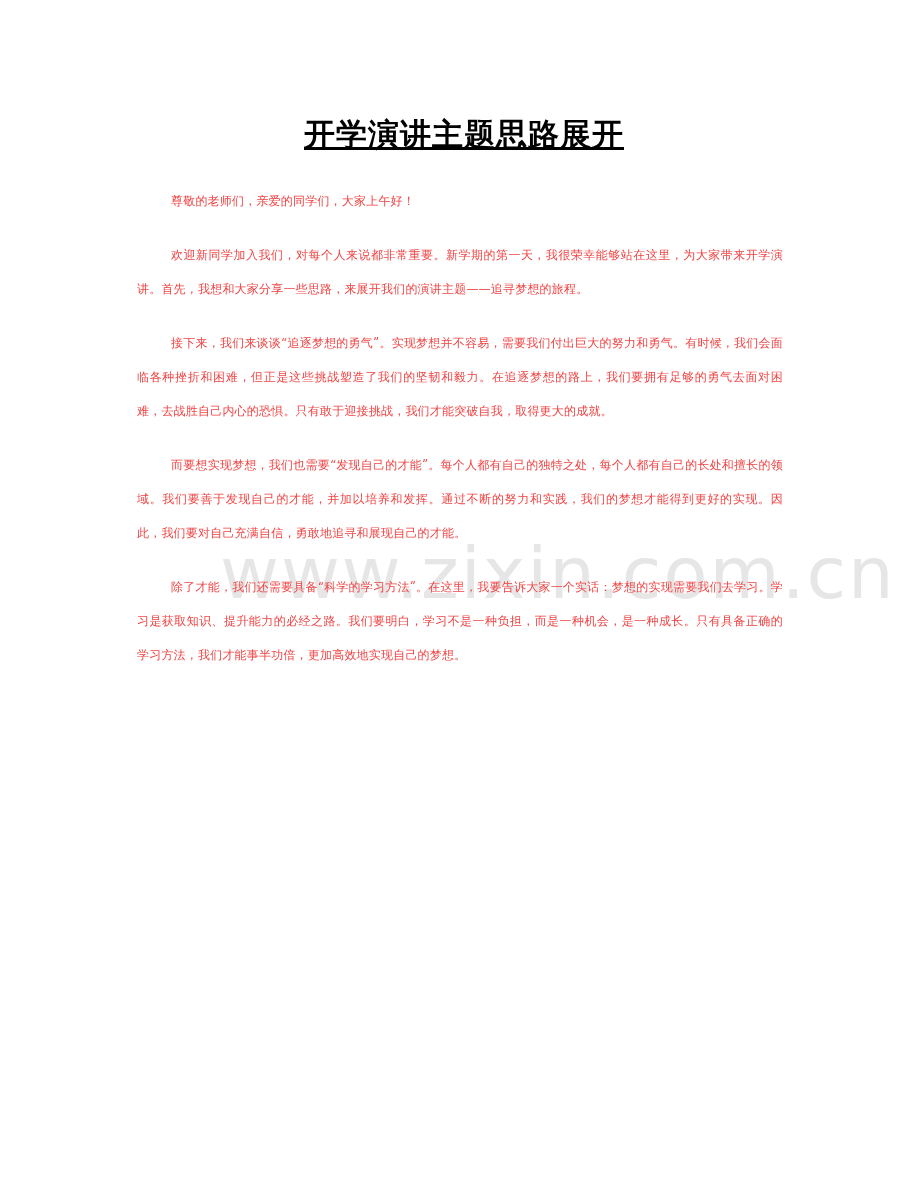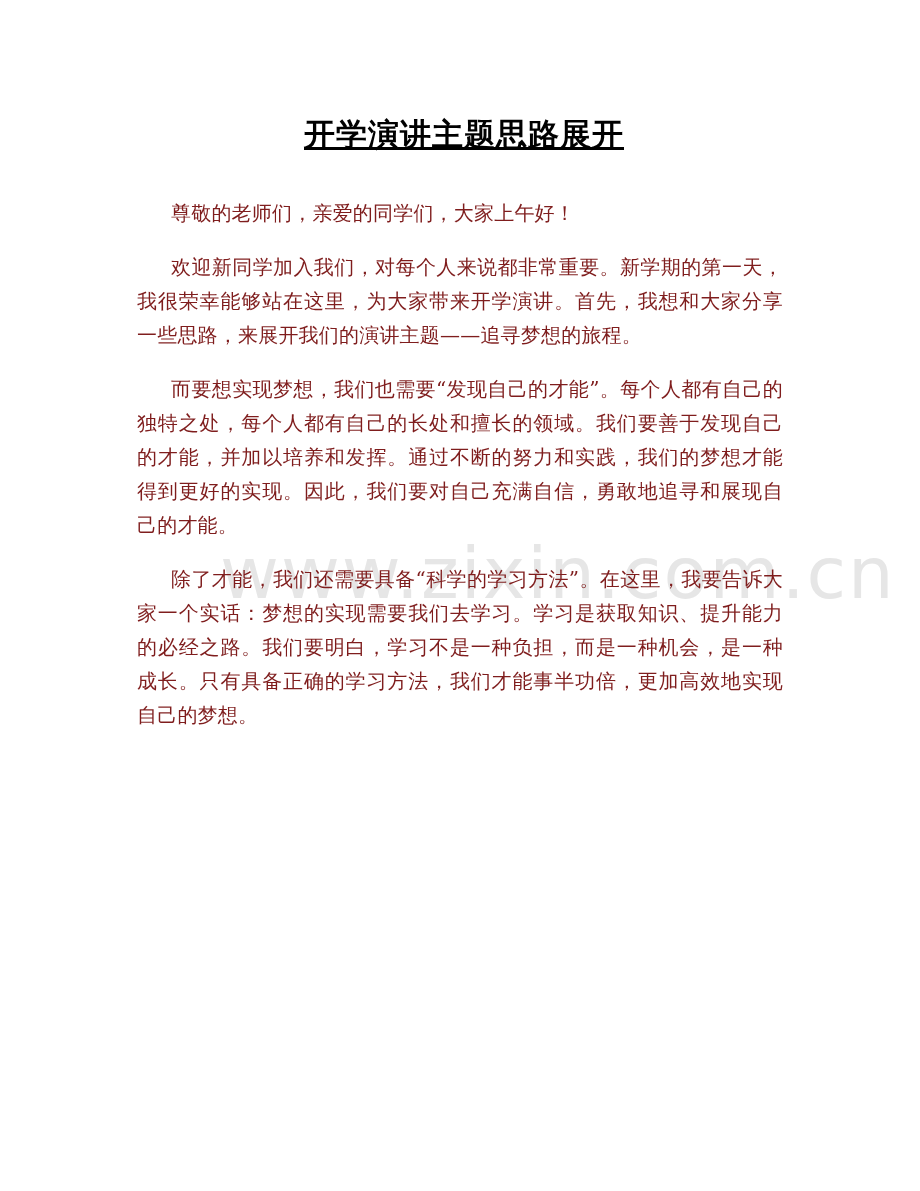--- a/index.html
+++ b/index.html
@@ -35,26 +35,26 @@
       color: #000000;
       letter-spacing: 1px;
     }
     .body-text {
       position: absolute;
       left: 137px;
       top: 184px;
       width: 646px;
     }
     .para {
-      margin: 12px 0 20px 0;
-      font-size: 20px;
+      margin: 0 0 20px 0;
+      font-size: 12px;
       line-height: 34px;
       text-indent: 34px;
       text-align: justify;
-      color: #7f1d1d;
+      color: #ef4444;
       letter-spacing: 0.2px;
     }
     .watermark {
       position: absolute;
       left: 220px;
       top: 533px;
       width: 520px;
       font-family: "DejaVu Sans", "Liberation Sans", sans-serif;
       font-size: 72px;
       line-height: 80px;
@@ -70,16 +70,17 @@
 <body>
 
 <div class="page">
   <div class="watermark">www.zixin.com.cn</div>
 
   <h1 class="title" style="margin:4px;text-decoration:underline;">开学演讲主题思路展开</h1>
 
   <div class="body-text">
     <p class="para">尊敬的老师们，亲爱的同学们，大家上午好！</p>
     <p class="para">欢迎新同学加入我们，对每个人来说都非常重要。新学期的第一天，我很荣幸能够站在这里，为大家带来开学演讲。首先，我想和大家分享一些思路，来展开我们的演讲主题——追寻梦想的旅程。</p>
+    <p class="para">接下来，我们来谈谈“追逐梦想的勇气”。实现梦想并不容易，需要我们付出巨大的努力和勇气。有时候，我们会面临各种挫折和困难，但正是这些挑战塑造了我们的坚韧和毅力。在追逐梦想的路上，我们要拥有足够的勇气去面对困难，去战胜自己内心的恐惧。只有敢于迎接挑战，我们才能突破自我，取得更大的成就。</p>
     <p class="para">而要想实现梦想，我们也需要“发现自己的才能”。每个人都有自己的独特之处，每个人都有自己的长处和擅长的领域。我们要善于发现自己的才能，并加以培养和发挥。通过不断的努力和实践，我们的梦想才能得到更好的实现。因此，我们要对自己充满自信，勇敢地追寻和展现自己的才能。</p>
     <p class="para">除了才能，我们还需要具备“科学的学习方法”。在这里，我要告诉大家一个实话：梦想的实现需要我们去学习。学习是获取知识、提升能力的必经之路。我们要明白，学习不是一种负担，而是一种机会，是一种成长。只有具备正确的学习方法，我们才能事半功倍，更加高效地实现自己的梦想。</p>
   </div>
 </div>
 
 </body></html>

